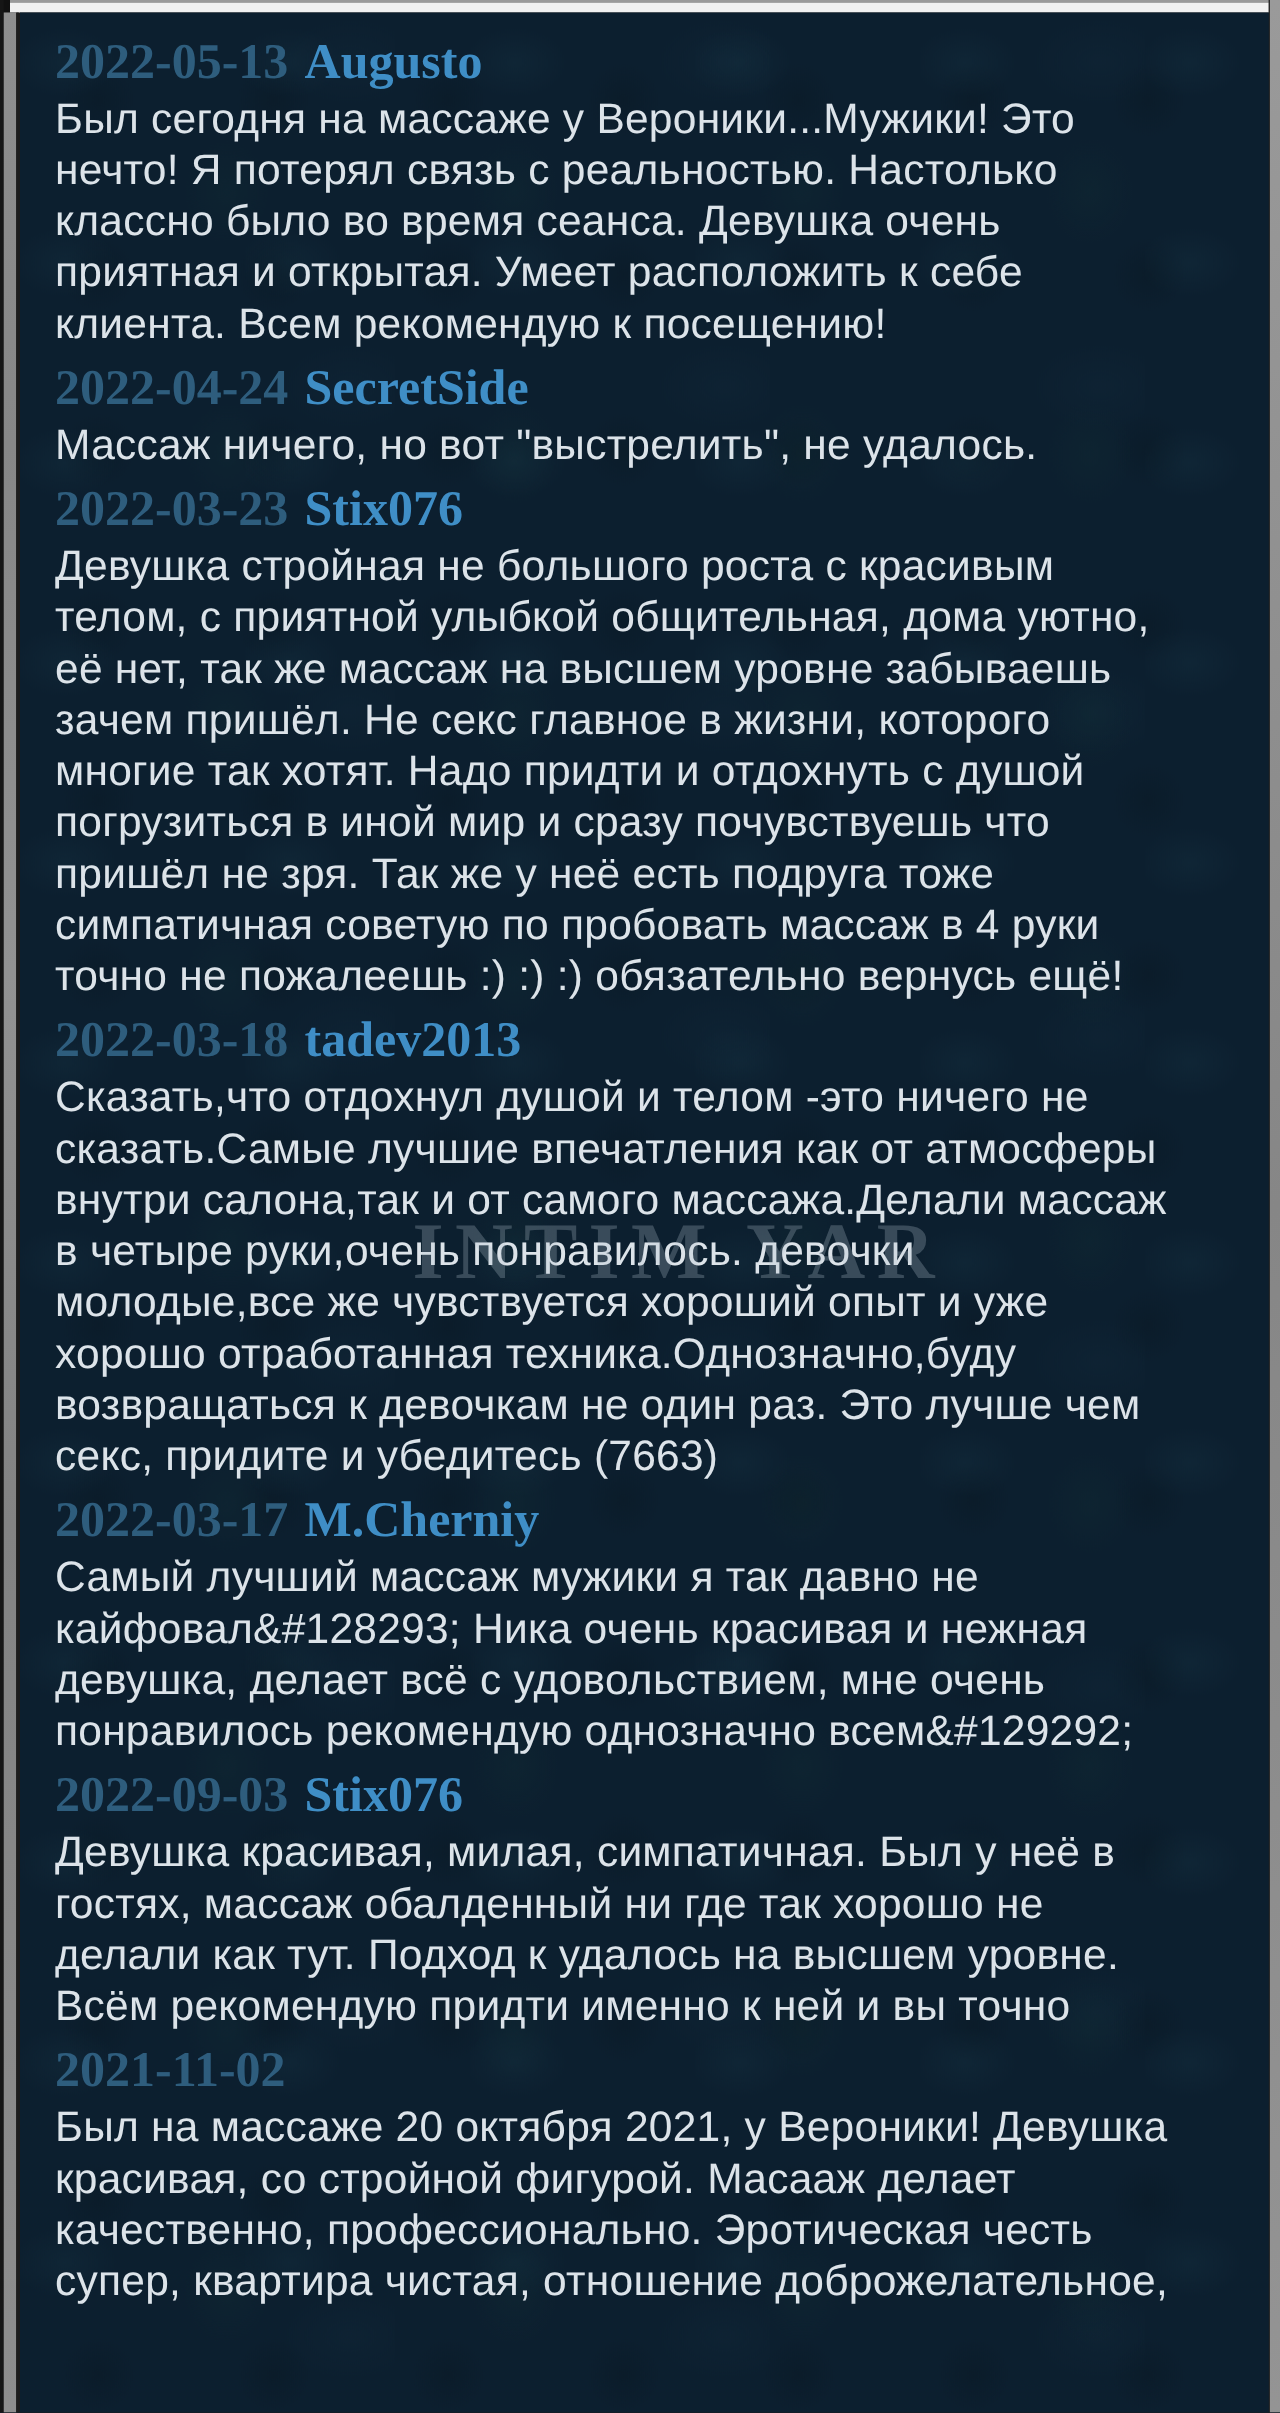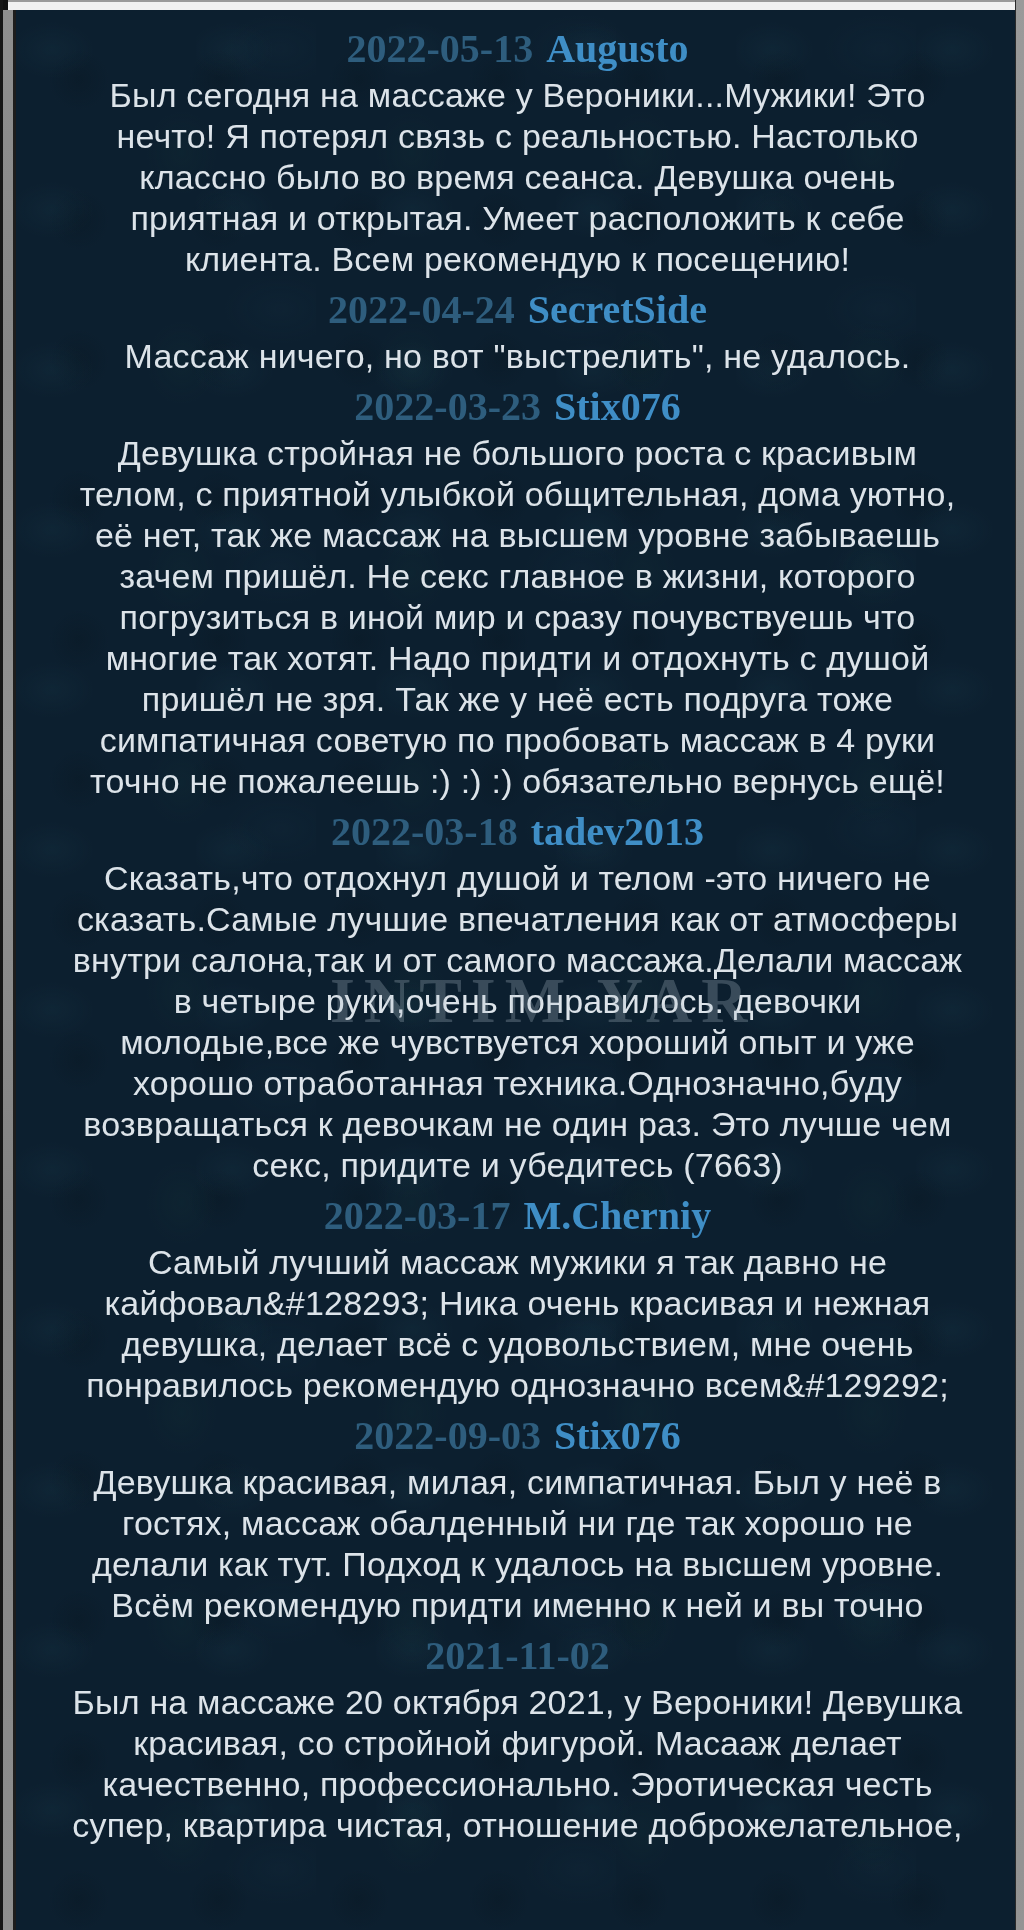--- a/index.html
+++ b/index.html
@@ -29,21 +29,20 @@
     box-sizing:border-box;
     padding:9px 24px 12px 28px;
     background-color:#0c1f2f;
     background-image:
       radial-gradient(ellipse 60px 40px at 20% 25%, rgba(32,72,88,0.16), transparent 70%),
       radial-gradient(ellipse 50px 60px at 72% 68%, rgba(24,64,60,0.14), transparent 70%),
       radial-gradient(ellipse 42px 42px at 45% 50%, rgba(8,22,32,0.35), transparent 72%),
       radial-gradient(ellipse 80px 50px at 88% 15%, rgba(28,60,80,0.12), transparent 70%);
     background-size:180px 160px, 230px 210px, 140px 140px, 300px 260px;
     background-repeat:repeat;
-    text-align:center;
   }
   .review-header{
     font-family:"Liberation Serif", serif;
     font-weight:bold;
     font-size:40px;line-height:48px;
     margin:6px 0 2px 0;
     white-space:nowrap;
   }
   .review-date{color:#2e5d7d;}
   .review-user{color:#3f8ec6;margin-left:13px;}
@@ -95,22 +94,22 @@
 
   <section class="review">
     <h3 class="review-header">
       <span class="review-date">2022-03-23</span><span class="review-user">Stix076</span>
     </h3>
     <div class="review-body">
       <div class="review-line">Девушка стройная не большого роста с красивым</div>
       <div class="review-line">телом, с приятной улыбкой общительная, дома уютно,</div>
       <div class="review-line">её нет, так же массаж на высшем уровне забываешь</div>
       <div class="review-line">зачем пришёл. Не секс главное в жизни, которого</div>
+      <div class="review-line">многие так хотят. Надо придти и отдохнуть с душой</div>
       <div class="review-line">погрузиться в иной мир и сразу почувствуешь что</div>
-      <div class="review-line">многие так хотят. Надо придти и отдохнуть с душой</div>
       <div class="review-line">пришёл не зря. Так же у неё есть подруга тоже</div>
       <div class="review-line">симпатичная советую по пробовать массаж в 4 руки</div>
       <div class="review-line">точно не пожалеешь :) :) :) обязательно вернусь ещё!</div>
     </div>
   </section>
 
   <section class="review">
     <h3 class="review-header">
       <span class="review-date">2022-03-18</span><span class="review-user">tadev2013</span>
     </h3>

